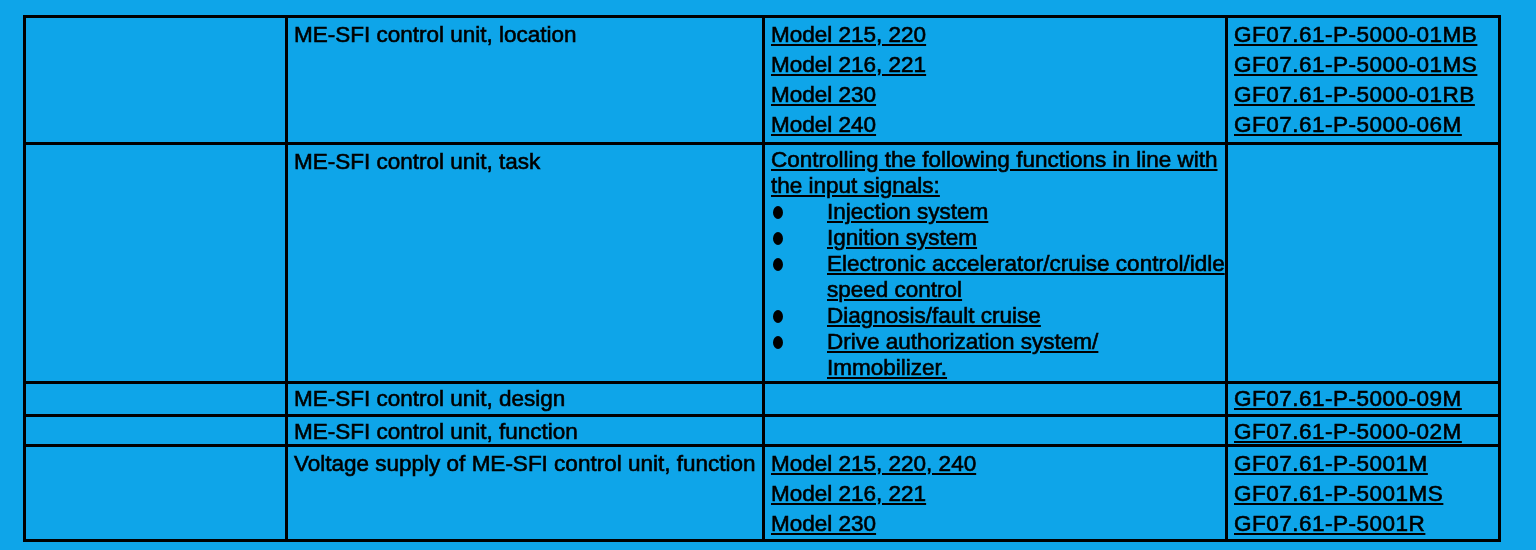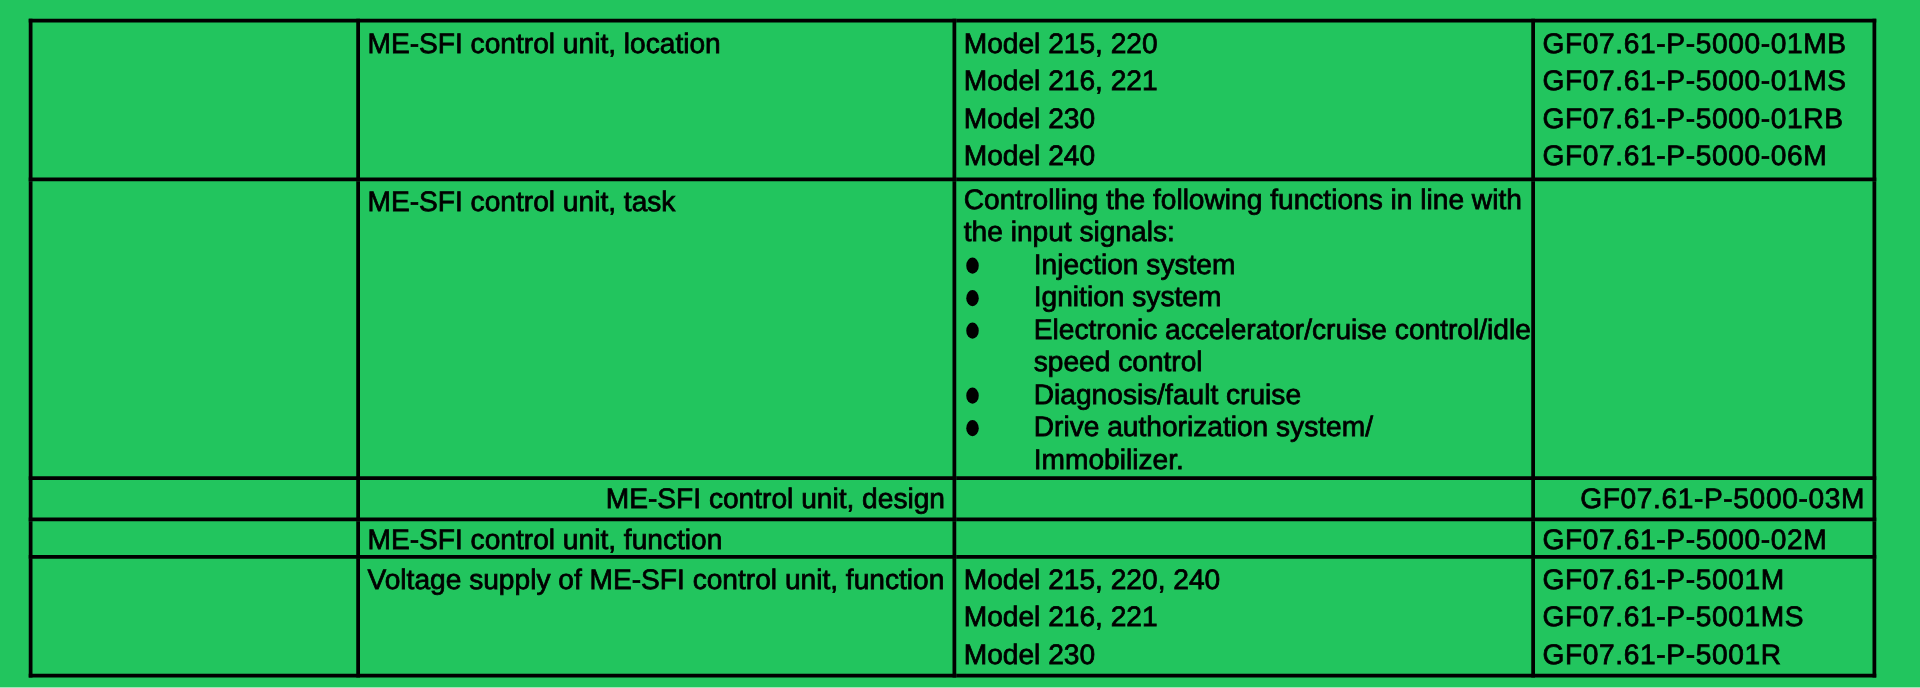--- a/index.html
+++ b/index.html
@@ -4,21 +4,21 @@
 <style>
   html, body {
     margin: 0;
     padding: 0;
     background: #ffffff;
   }
   .page {
     position: relative;
     width: 1536px;
     height: 550px;
-    background: #22c55e;
+    background: #0ea5e9;
     overflow: hidden;
   }
   table.doc-table {
     position: absolute;
     left: 23px;
     top: 15px;
     width: 1475px;
     height: 518px;
     border-collapse: collapse;
     table-layout: fixed;
@@ -27,21 +27,21 @@
     color: #000000;
     -webkit-text-stroke: 0.6px #000000;
   }
   table.doc-table td {
     border: 3px solid #000000;
     vertical-align: top;
     padding: 2px 6px 0 6px;
     overflow: hidden;
   }
   td.c-desc { padding-left: 5px; }
-  .ln { display: block; white-space: nowrap; }
+  .ln { display: block; white-space: nowrap; text-decoration: underline; }
   
   .list .ln { line-height: 30px; }
   td.c-codes .ln { letter-spacing: 0.5px; }
   
   .desc-ln { display: block; white-space: nowrap; line-height: 30px; }
   tr.r-short .desc-ln, tr.r-short .ln { line-height: 25px; }
   
   .task-cell .ln { line-height: 26px; }
   .bullet-item { display: flex; align-items: flex-start; }
   .bullet-marker {
@@ -55,21 +55,21 @@
     top: 7px;
     width: 10px;
     height: 13px;
     background: #000000;
     border-radius: 50%;
   }
   .bullet-lines { display: block; }
   
   tr.r1 { height: 127px; }
   tr.r2 { height: 236px; }
-  tr.r3 { height: 33px; text-align: right; }
+  tr.r3 { height: 33px; }
   tr.r4 { height: 30px; padding-left: 48px; }
   tr.r5 { height: 92px; }
 </style>
 </head>
 <body>
 
 <div class="page">
   <table class="doc-table">
     <colgroup>
       <col style="width:262px">
@@ -152,21 +152,21 @@
       <td class="c-codes"></td>
     </tr>
 
     <tr class="r3 r-short">
       <td class="c-empty"></td>
       <td class="c-desc">
         <span class="desc-ln">ME-SFI control unit, design</span>
       </td>
       <td class="c-models"></td>
       <td class="c-codes list">
-        <span class="ln">GF07.61-P-5000-03M</span>
+        <span class="ln">GF07.61-P-5000-09M</span>
       </td>
     </tr>
 
     <tr class="r4 r-short">
       <td class="c-empty"></td>
       <td class="c-desc">
         <span class="desc-ln">ME-SFI control unit, function</span>
       </td>
       <td class="c-models"></td>
       <td class="c-codes list">

